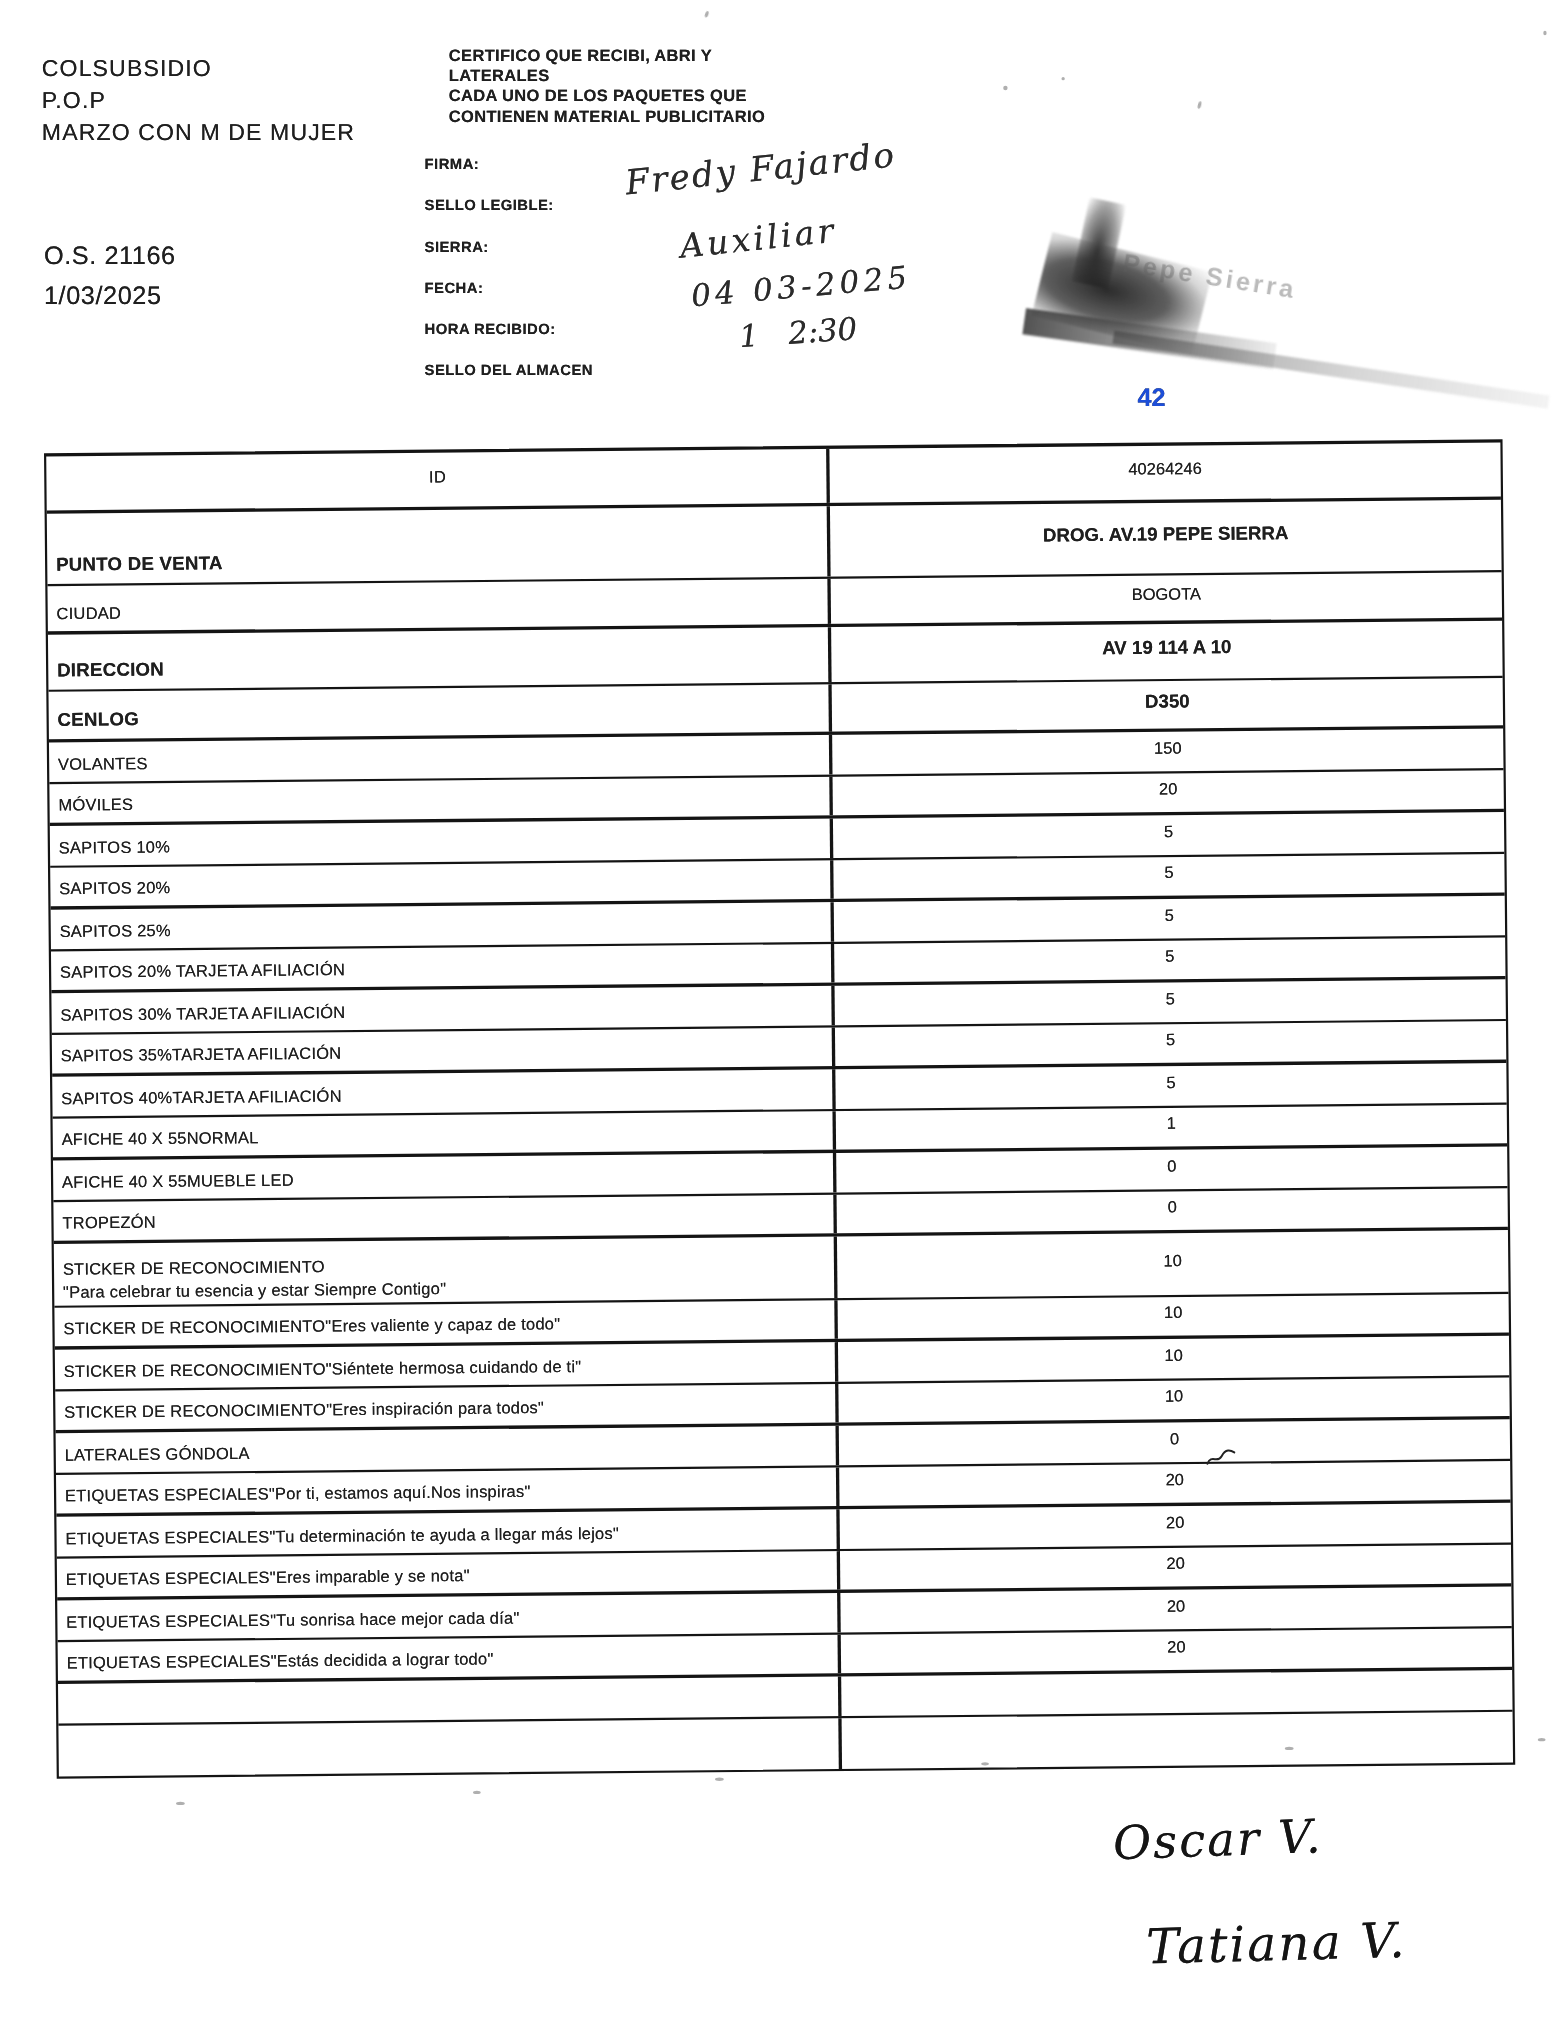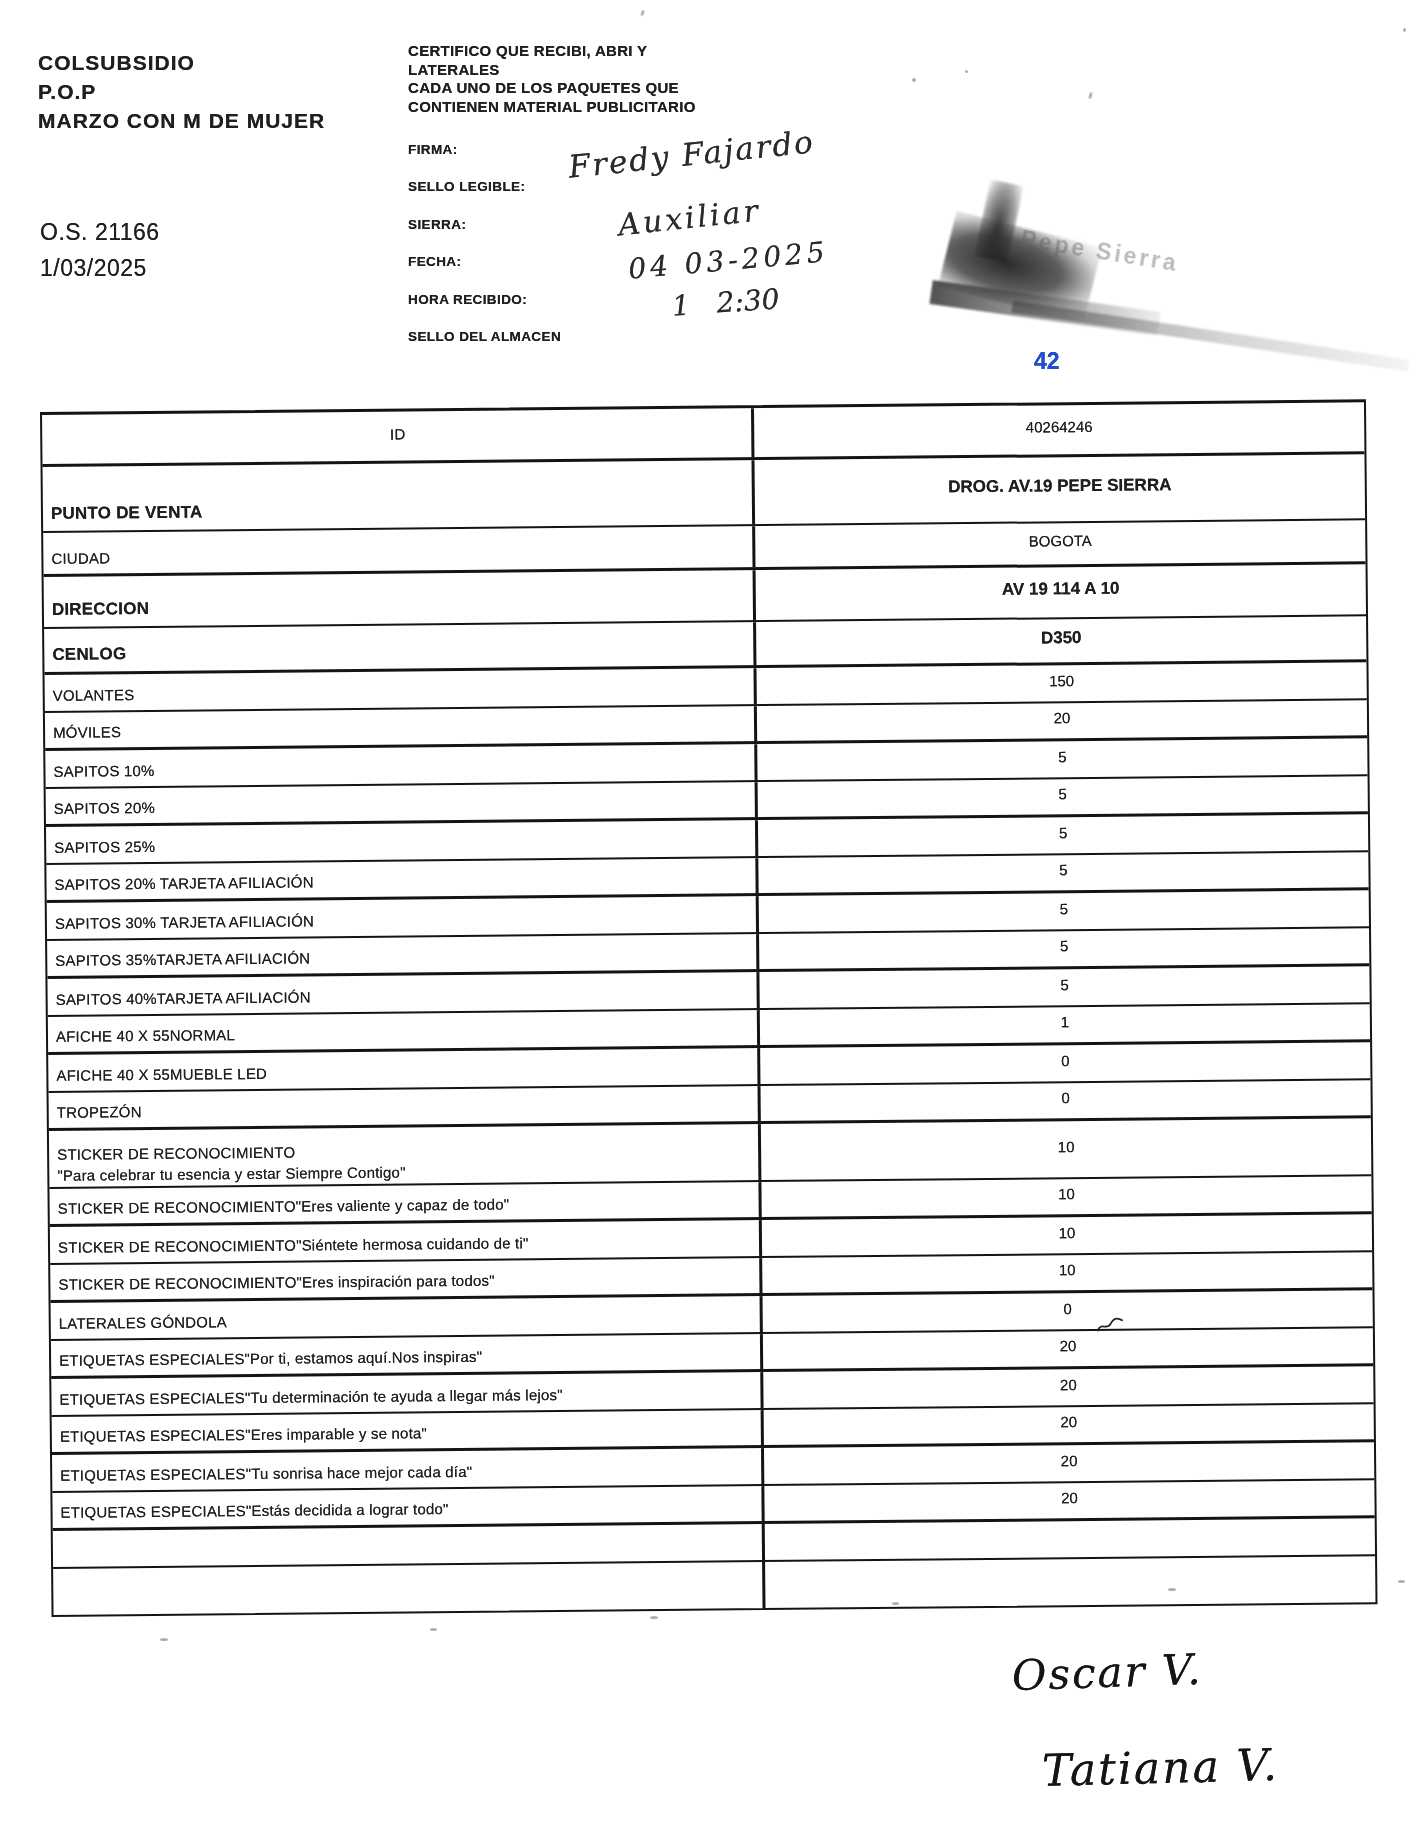--- a/index.html
+++ b/index.html
@@ -8,24 +8,24 @@
     width:1420px;height:1834px;
     background:#ffffff;
     overflow:hidden;
     font-family:"Liberation Sans", sans-serif;
     color:#1b1b1b;
   }
   .abs{position:absolute;}
   .scan{color:#1f1f1f;text-shadow:0 0 0.6px rgba(20,20,20,.85);}
 
   
-  .brand-block{left:38px;top:48px;line-height:29px;font-size:21px;font-weight:700;letter-spacing:1px;}
+  .brand-block{left:38px;top:48px;line-height:29px;font-size:21px;font-weight:400;letter-spacing:1px;}
   .order-block{left:40px;top:214px;font-size:23px;font-weight:400;line-height:36px;letter-spacing:.5px;}
   .cert-block{left:408px;top:42px;font-size:15px;font-weight:700;line-height:18.5px;letter-spacing:.3px;}
-  .fields-block{left:408px;top:142px;font-size:13.5px;font-weight:700;letter-spacing:.4px;}
+  .fields-block{left:386px;top:142px;font-size:13.5px;font-weight:700;letter-spacing:.4px;}
   .fields-block .field{height:37.4px;}
 
   
   .hand{
     font-family:"DejaVu Serif", serif;
     font-style:italic;
     color:#151515;
     text-shadow:0 0 .5px #333;
     white-space:pre;
   }

